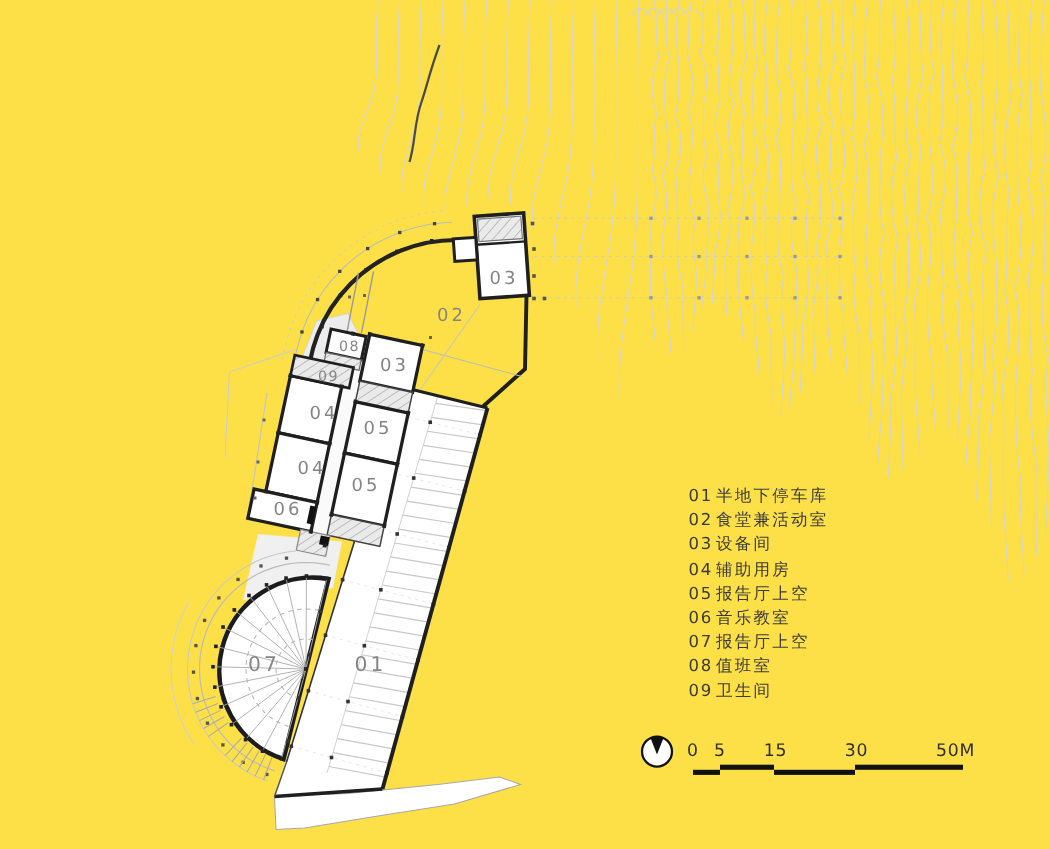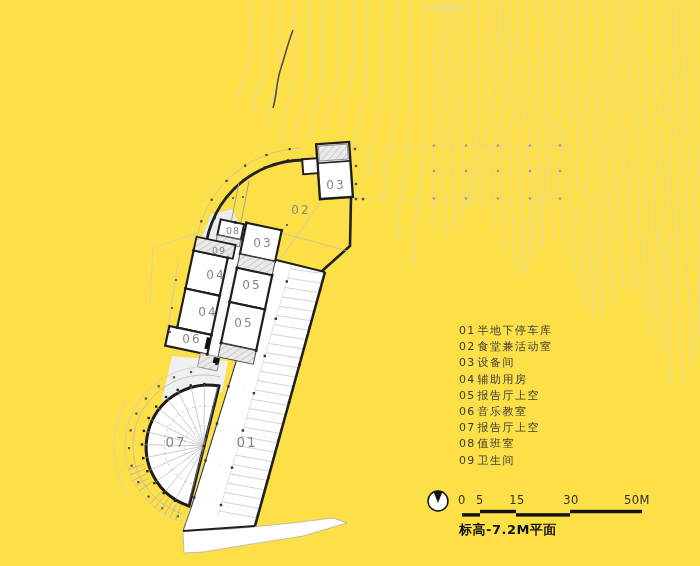--- a/index.html
+++ b/index.html
@@ -400,14 +400,13 @@
   <div class="lg-row">
         <span class="lg-num">08</span>
         <span class="lg-label">值班室</span>
       </div>
   <div class="lg-row">
         <span class="lg-num">09</span>
         <span class="lg-label">卫生间</span>
       </div>
 </div>
 
-<div class="plan-title">标高-7.2M平面</div>
 </div>
 
 </body></html>

